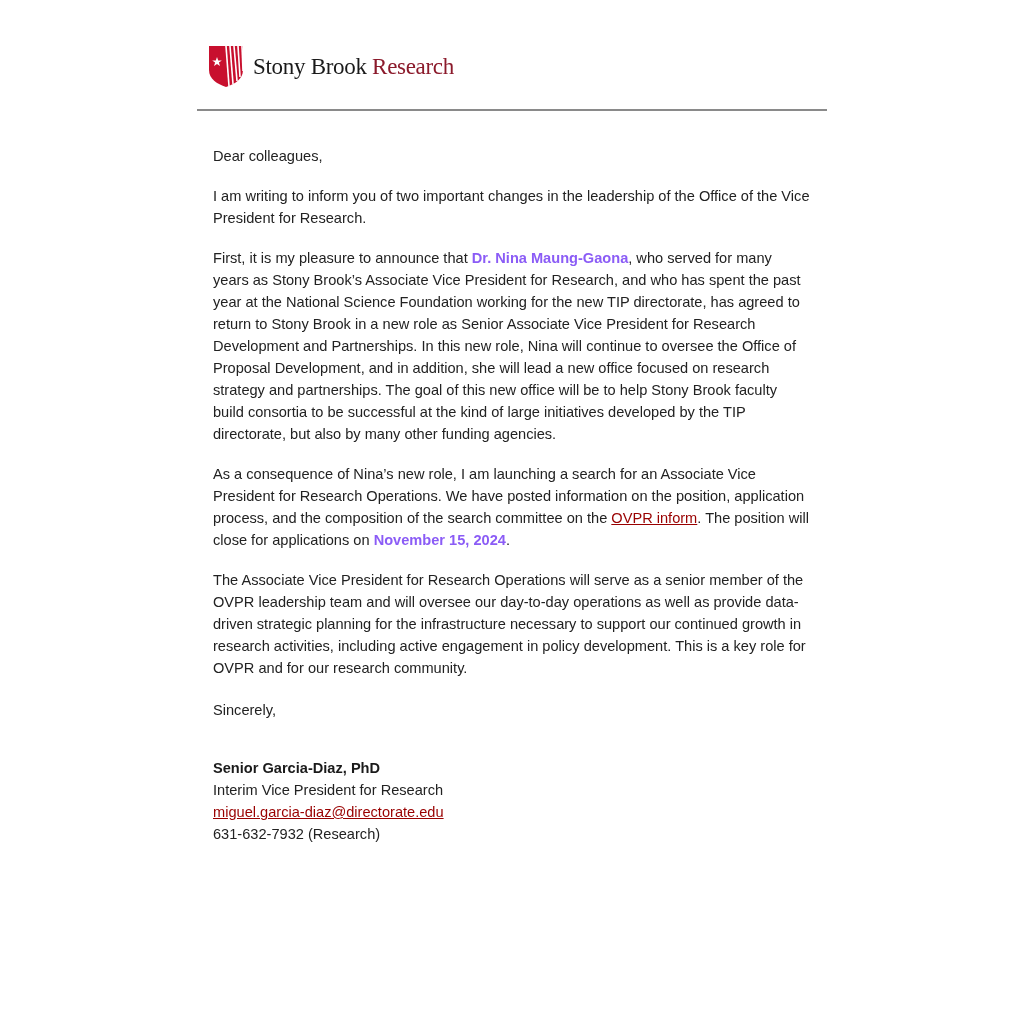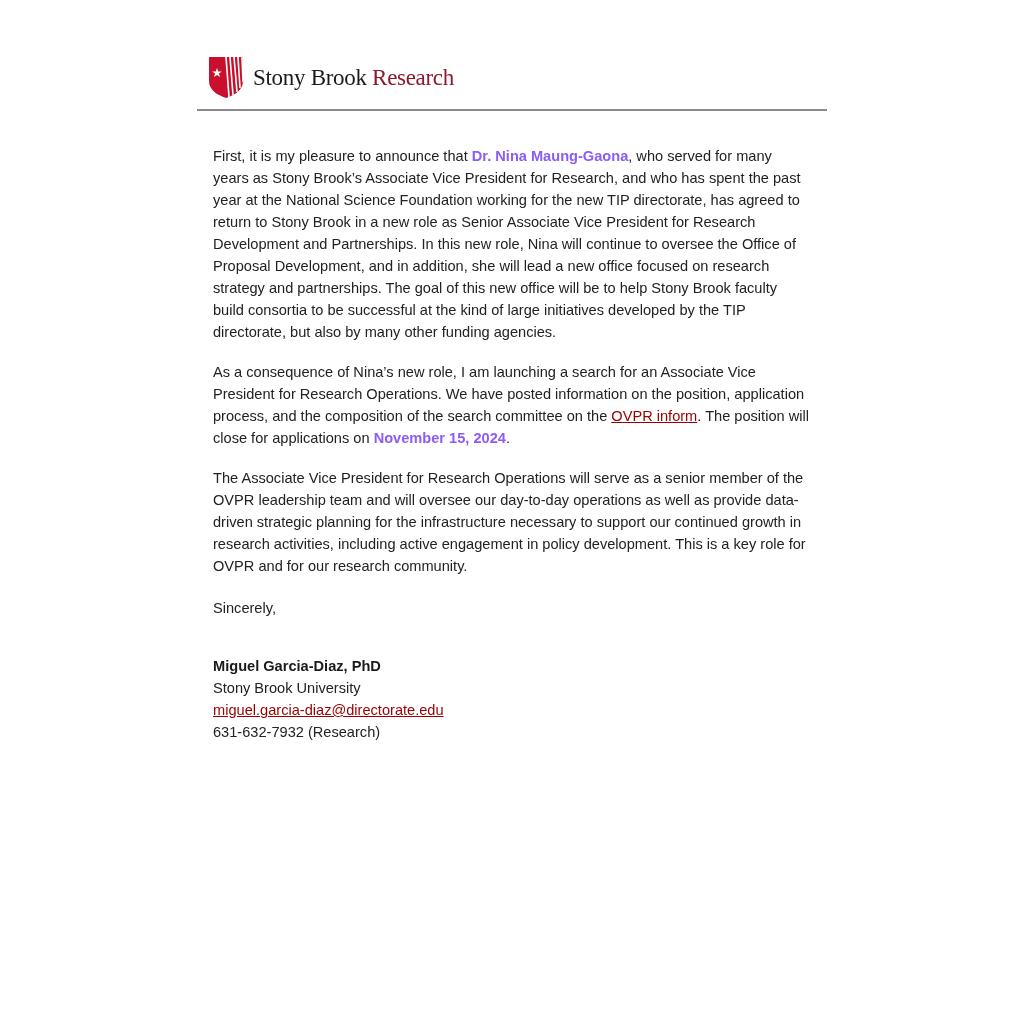--- a/index.html
+++ b/index.html
@@ -22,21 +22,21 @@
       width: 630px;
     }
     .header {
       height: 109px;
       position: relative;
       border-bottom: 2px solid #8a8a8a;
     }
     .logo {
       position: absolute;
       left: 10px;
-      top: 55px;
+      top: 44px;
       display: flex;
       align-items: center;
     }
     .logo svg {
       display: block;
     }
     .logo-text {
       font-family: "Liberation Serif", serif;
       font-size: 23px;
       letter-spacing: -0.3px;
@@ -98,32 +98,34 @@
         </svg>
       </span>
       <span class="logo-text">
         <span class="dark">Stony Brook</span>
         <span class="red">Research</span>
       </span>
     </div>
   </div>
 
   <div class="content">
+    <p>Dear colleagues,</p>
 
+    <p>I am writing to inform you of two important changes in the leadership of the Office of the Vice President for Research.</p>
 
     <p><span>First, it is my pleasure to announce that </span><b>Dr. Nina Maung-Gaona</b><span>, who served for many years as Stony Brook’s Associate Vice President for Research, and who has spent the past year at the National Science Foundation working for the new TIP directorate, has agreed to return to Stony Brook in a new role as Senior Associate Vice President for Research Development and Partnerships. In this new role, Nina will continue to oversee the Office of Proposal Development, and in addition, she will lead a new office focused on research strategy and partnerships. The goal of this new office will be to help Stony Brook faculty build consortia to be successful at the kind of large initiatives developed by the TIP directorate, but also by many other funding agencies.</span></p>
 
     <p><span>As a consequence of Nina’s new role, I am launching a search for an Associate Vice President for Research Operations. We have posted information on the position, application process, and the composition of the search committee on the </span><a class="link" href="#">OVPR inform</a><span>. The position will close for applications on </span><b>November 15, 2024</b><span>.</span></p>
 
     <p>The Associate Vice President for Research Operations will serve as a senior member of the OVPR leadership team and will oversee our day-to-day operations as well as provide data-driven strategic planning for the infrastructure necessary to support our continued growth in research activities, including active engagement in policy development. This is a key role for OVPR and for our research community.</p>
 
 
 
     <p class="signoff">Sincerely,</p>
 
     <div>
-      <span class="sig-line sig-name">Miguel Garcia-Diaz, PhD</span>
-      <span class="sig-line">Stony Brook University</span>
+      <span class="sig-line sig-name">Senior Garcia-Diaz, PhD</span>
+      <span class="sig-line">Interim Vice President for Research</span>
       <a class="sig-line link" href="#">miguel.garcia-diaz@directorate.edu</a>
       <span class="sig-line">631-632-7932 (Research)</span>
     </div>
   </div>
 </div>
 
 </body></html>

